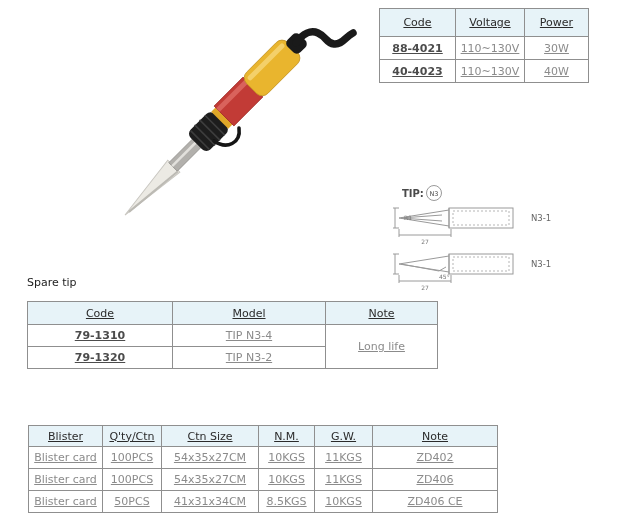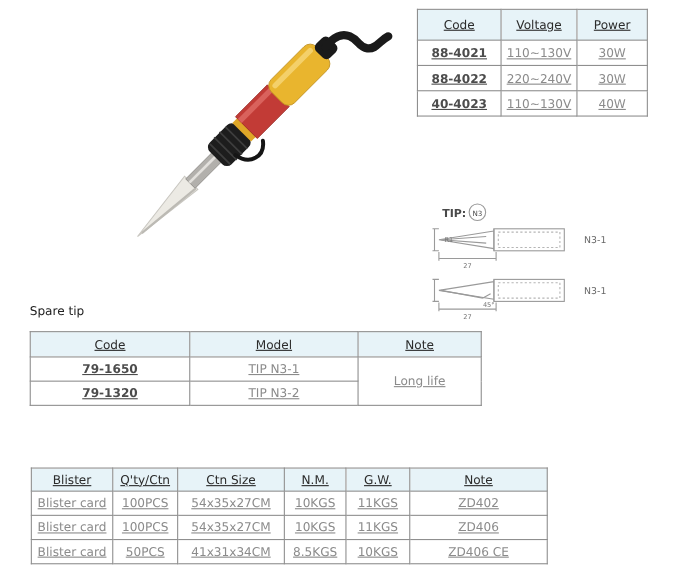--- a/index.html
+++ b/index.html
@@ -71,25 +71,20 @@
         <th>Power</th>
       </tr>
     </thead>
     <tbody>
       <tr>
         <td class="codecell">88-4021</td>
         <td>110~130V</td>
         <td>30W</td>
       </tr>
       <tr>
-        <td class="codecell">88-4022</td>
-        <td>220~240V</td>
-        <td>30W</td>
-      </tr>
-      <tr>
         <td class="codecell">40-4023</td>
         <td>110~130V</td>
         <td>40W</td>
       </tr>
     </tbody>
   </table>
 
   <svg style="left:393px;top:182px;" width="231" height="112" viewBox="0 0 231 112">
     <text x="9" y="15" font-size="10" font-weight="bold" fill="#4a4a4a">TIP:</text>
     <circle cx="41" cy="11" r="7.5" class="diag-line" stroke="#4a4a4a"></circle>
@@ -132,22 +127,22 @@
       </colgroup>
     <thead>
       <tr>
         <th>Code</th>
         <th>Model</th>
         <th>Note</th>
       </tr>
     </thead>
     <tbody>
       <tr>
-        <td class="codecell">79-1650</td>
-        <td>TIP N3-1</td>
+        <td class="codecell">79-1310</td>
+        <td>TIP N3-4</td>
         <td rowspan="2">Long life</td>
       </tr>
       <tr>
         <td class="codecell">79-1320</td>
         <td>TIP N3-2</td>
       </tr>
     </tbody>
   </table>
 
   <table class="tbl pack" style="left:28px;top:425px;width:469px;">

